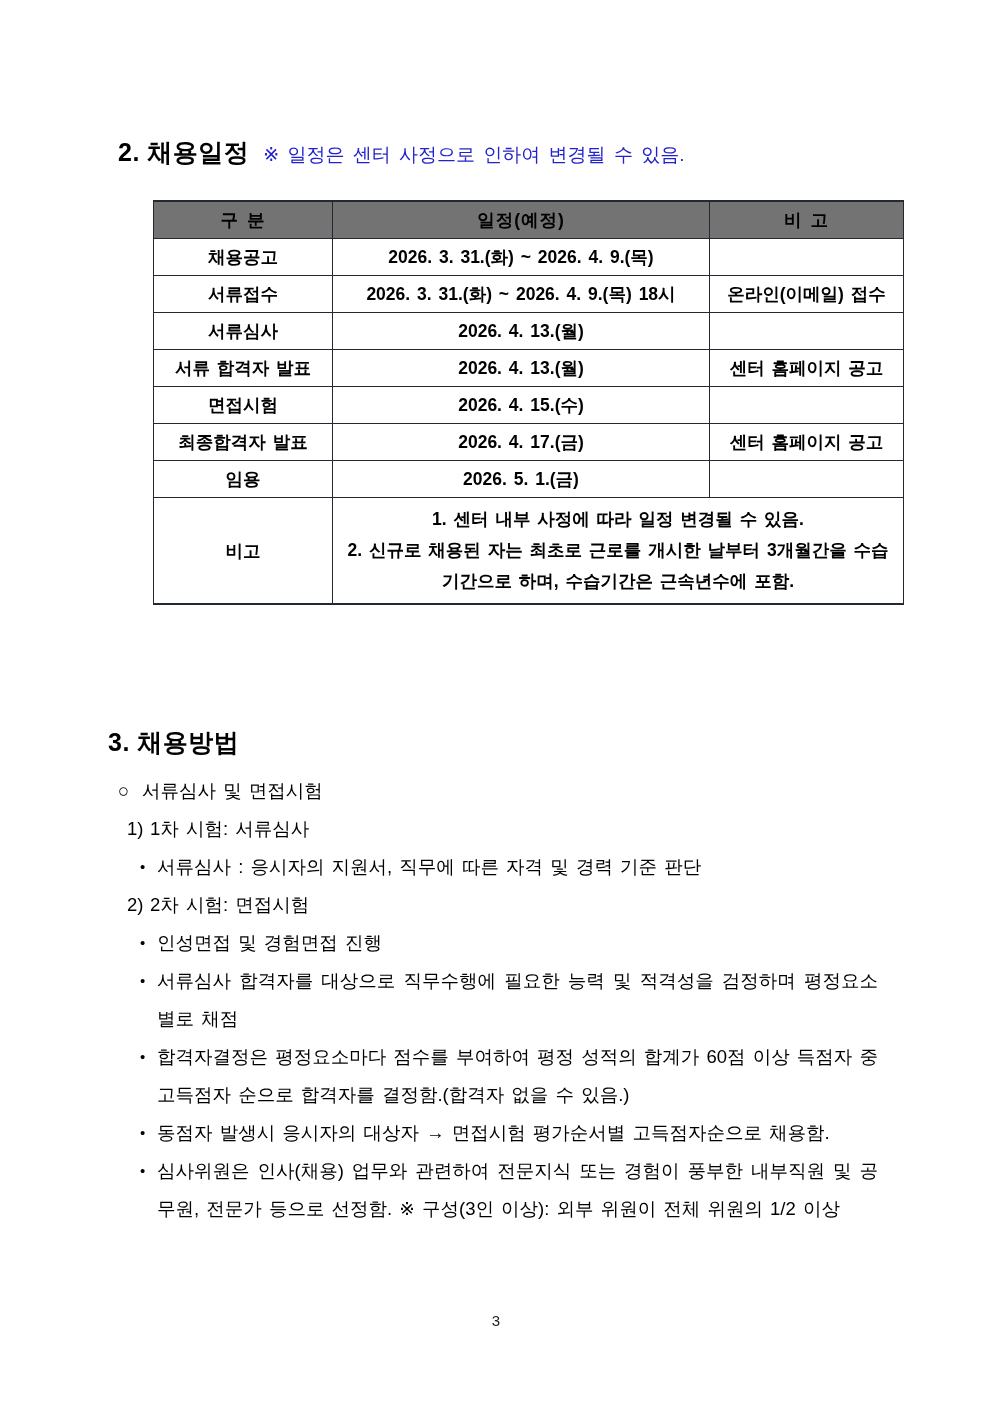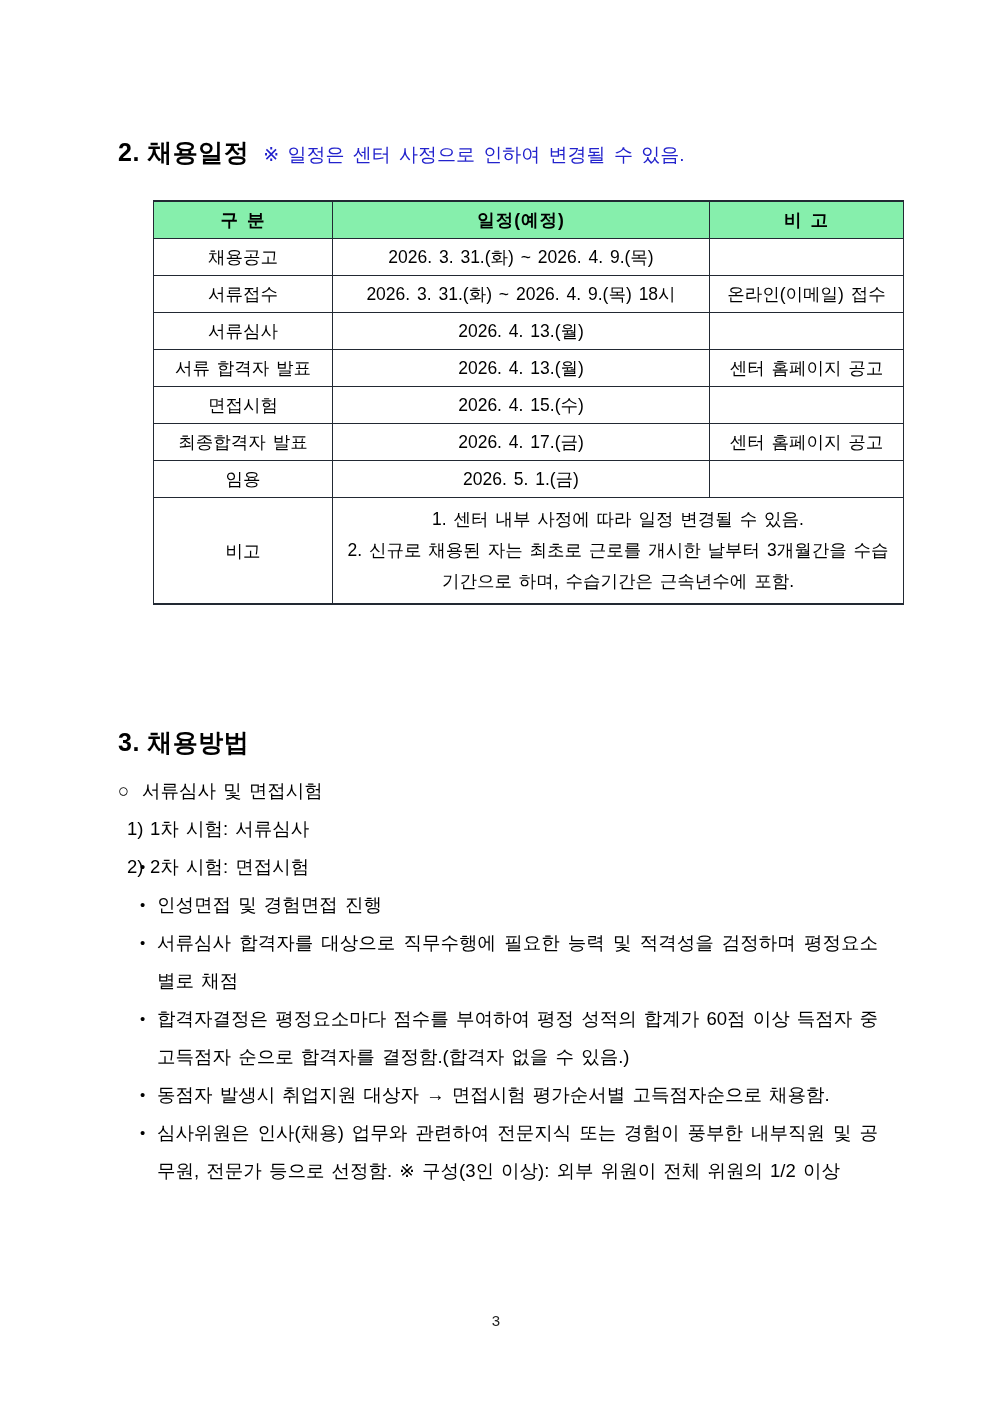--- a/index.html
+++ b/index.html
@@ -48,44 +48,45 @@
     border-collapse: collapse;
     table-layout: fixed;
   }
   .sched-table th, .sched-table td {
     border: 1px solid #222933;
     text-align: center;
     vertical-align: middle;
     font-size: 17.5px;
     padding: 0 4px;
     word-spacing: 2px;
+    font-weight: bold;
   }
   .sched-table thead th {
     border-top: 2px solid #222933;
-    background: #86efac;
+    background: #737373;
     font-weight: bold;
     letter-spacing: 1px;
     height: 36px;
   }
   .sched-table tbody tr { height: 37px; }
   .sched-table tbody tr.tall { height: 52px; }
   .sched-table tbody tr.note-row { height: 100px; }
   .sched-table tbody tr:last-child td { border-bottom: 2px solid #222933; }
   .remark-line { line-height: 24px; }
   .note-cell {
     text-align: left !important;
     padding: 6px 10px !important;
     line-height: 31px;
   }
   .note-cell .note-line { text-align: center; }
 
   
   .sec3-head {
     position: absolute;
-    left: 118px;
+    left: 108px;
     top: 726px;
     font-size: 25px;
     font-weight: bold;
     letter-spacing: 0.5px;
   }
 
   
   .method-list {
     position: absolute;
     left: 118px;
@@ -189,40 +190,41 @@
     <div class="item lv0">
       <span class="marker">○</span>
       <span>서류심사 및 면접시험</span>
     </div>
     <div class="item lv1">
       <span class="marker">1)</span>
       <span>1차 시험: 서류심사</span>
     </div>
     <div class="item lv2">
       <span class="marker">•</span>
+      <span>서류심사 : 응시자의 지원서, 직무에 따른 자격 및 경력 기준 판단</span>
     </div>
     <div class="item lv1">
       <span class="marker">2)</span>
       <span>2차 시험: 면접시험</span>
     </div>
     <div class="item lv2">
       <span class="marker">•</span>
       <span>인성면접 및 경험면접 진행</span>
     </div>
     <div class="item lv2">
       <span class="marker">•</span>
       <span>서류심사 합격자를 대상으로 직무수행에 필요한 능력 및 적격성을 검정하며 평정요소별로 채점</span>
     </div>
     <div class="item lv2">
       <span class="marker">•</span>
       <span>합격자결정은 평정요소마다 점수를 부여하여 평정 성적의 합계가 60점 이상 득점자 중 고득점자 순으로 합격자를 결정함.(합격자 없을 수 있음.)</span>
     </div>
     <div class="item lv2">
       <span class="marker">•</span>
-      <span>동점자 발생시 취업지원 대상자 → 면접시험 평가순서별 고득점자순으로 채용함.</span>
+      <span>동점자 발생시 응시자의 대상자 → 면접시험 평가순서별 고득점자순으로 채용함.</span>
     </div>
     <div class="item lv2">
       <span class="marker">•</span>
       <span>심사위원은 인사(채용) 업무와 관련하여 전문지식 또는 경험이 풍부한 내부직원 및 공무원, 전문가 등으로 선정함. ※ 구성(3인 이상): 외부 위원이 전체 위원의 1/2 이상</span>
     </div>
   </div>
 
   <div class="page-number">3</div>
 
 </div>

